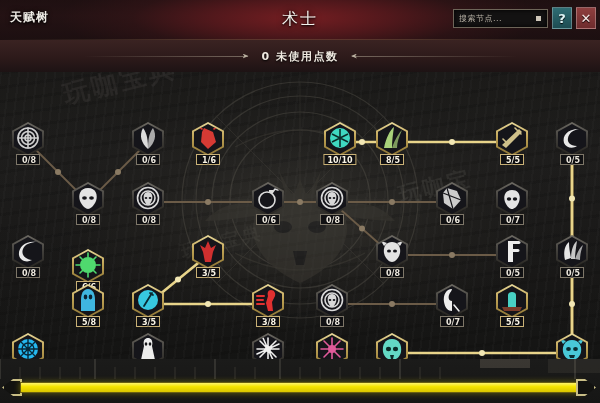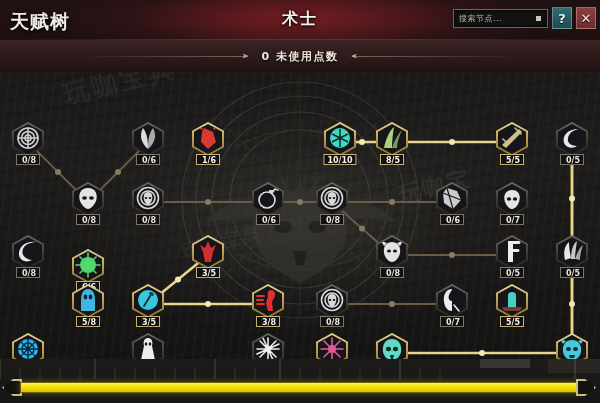--- a/index.html
+++ b/index.html
@@ -23,28 +23,28 @@
       radial-gradient(ellipse 240px 46px at 300px 18px, rgba(120,30,34,0.95) 0%, rgba(86,24,28,0.85) 38%, rgba(44,18,20,0.7) 70%, rgba(20,12,13,0.5) 100%),
       linear-gradient(180deg, #2a1416 0%, #33181a 40%, #241214 100%);
     overflow: hidden;
   }
   .header::after {
     content:""; position:absolute; left:0; right:0; bottom:0; height:1px;
     background: linear-gradient(90deg, rgba(0,0,0,0) 0%, rgba(140,110,80,0.35) 30%, rgba(140,110,80,0.35) 70%, rgba(0,0,0,0) 100%);
   }
   .header-title-left {
     position: absolute; left: 10px; top: 9px;
-    font-size: 19px; font-weight: bold; color: #f0ece6;
+    font-size: 12px; font-weight: bold; color: #f0ece6;
     letter-spacing: 1px;
     text-shadow: 0 1px 2px #000, 0 0 5px rgba(0,0,0,.9);
   }
   .header-title-center {
     position: absolute; left: 0; right: 0; top: 9px;
     text-align: center;
-    font-size: 16px; font-weight: bold; color: #f4f1ec;
+    font-size: 16px; font-weight: normal; color: #f4f1ec;
     letter-spacing: 2px;
     text-shadow: 0 1px 2px #000, 0 0 6px rgba(0,0,0,.9);
   }
   .search-box {
     position: absolute; right: 52px; top: 9px;
     width: 95px; height: 19px;
     background: #131212;
     border: 1px solid #6d6558;
     box-shadow: inset 0 0 4px #000;
     display: flex; align-items: center;

